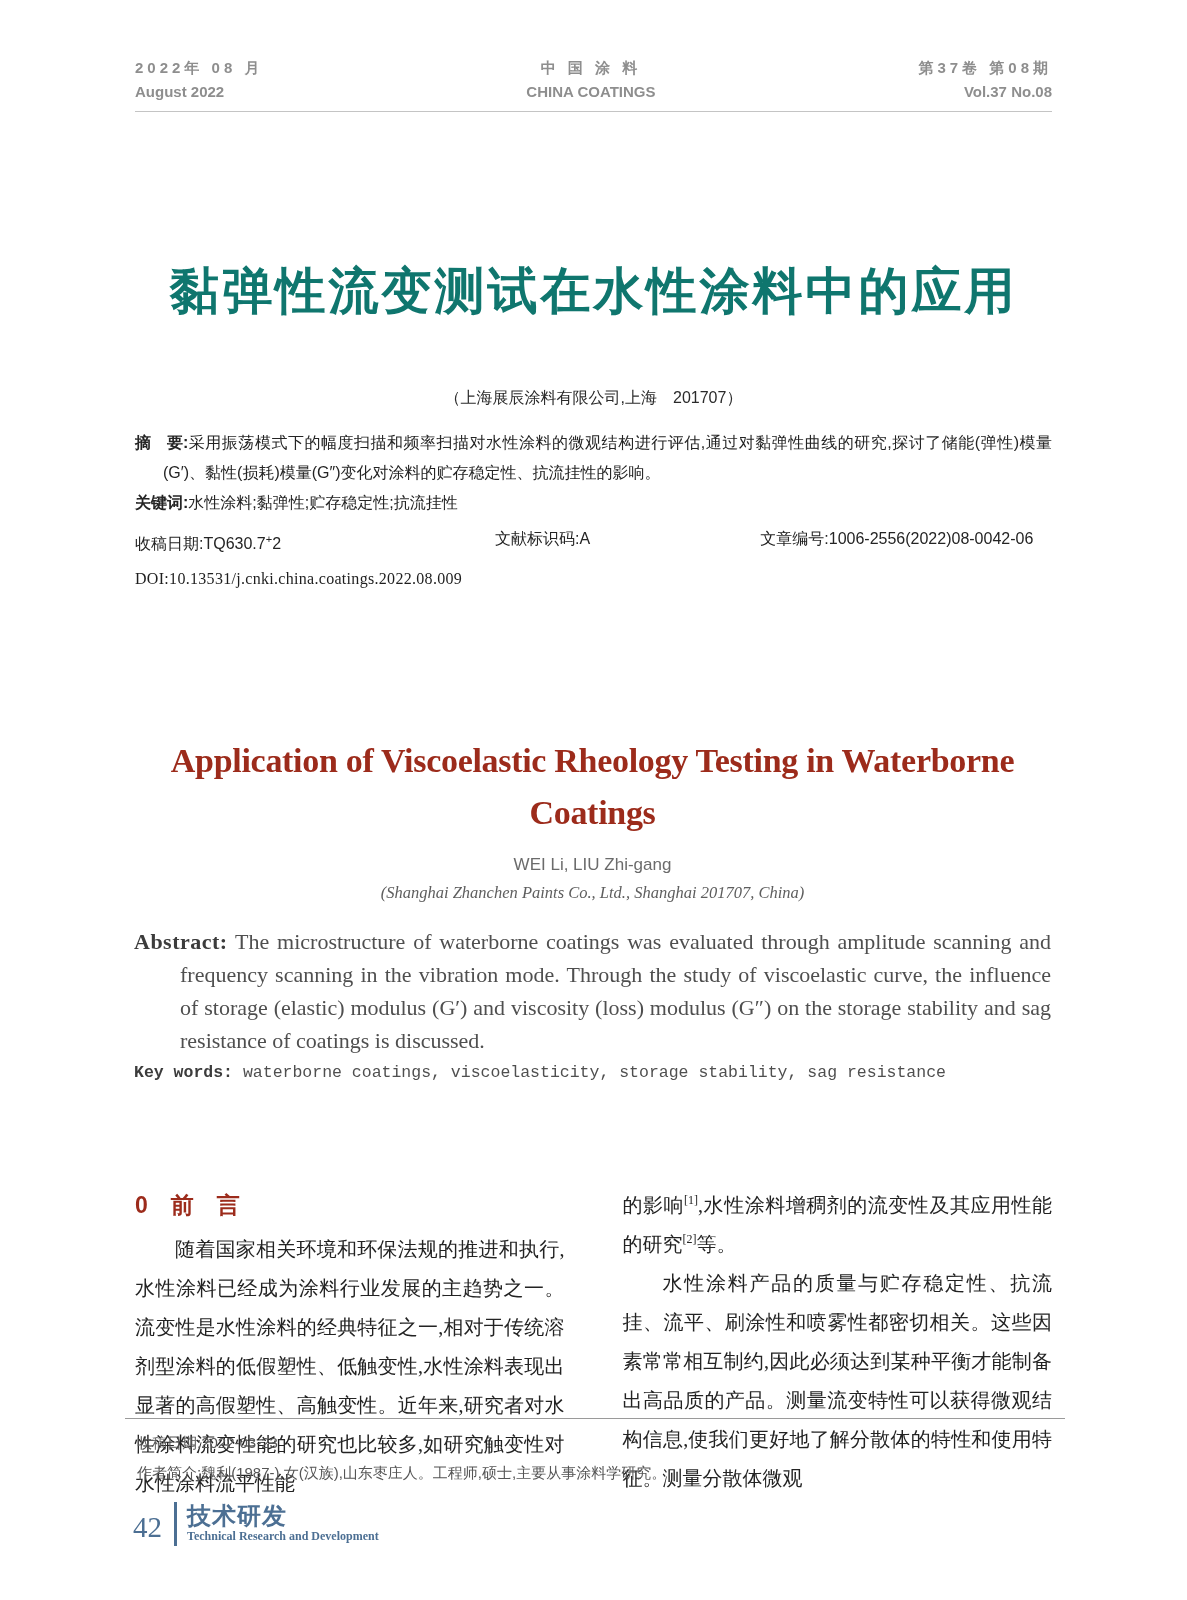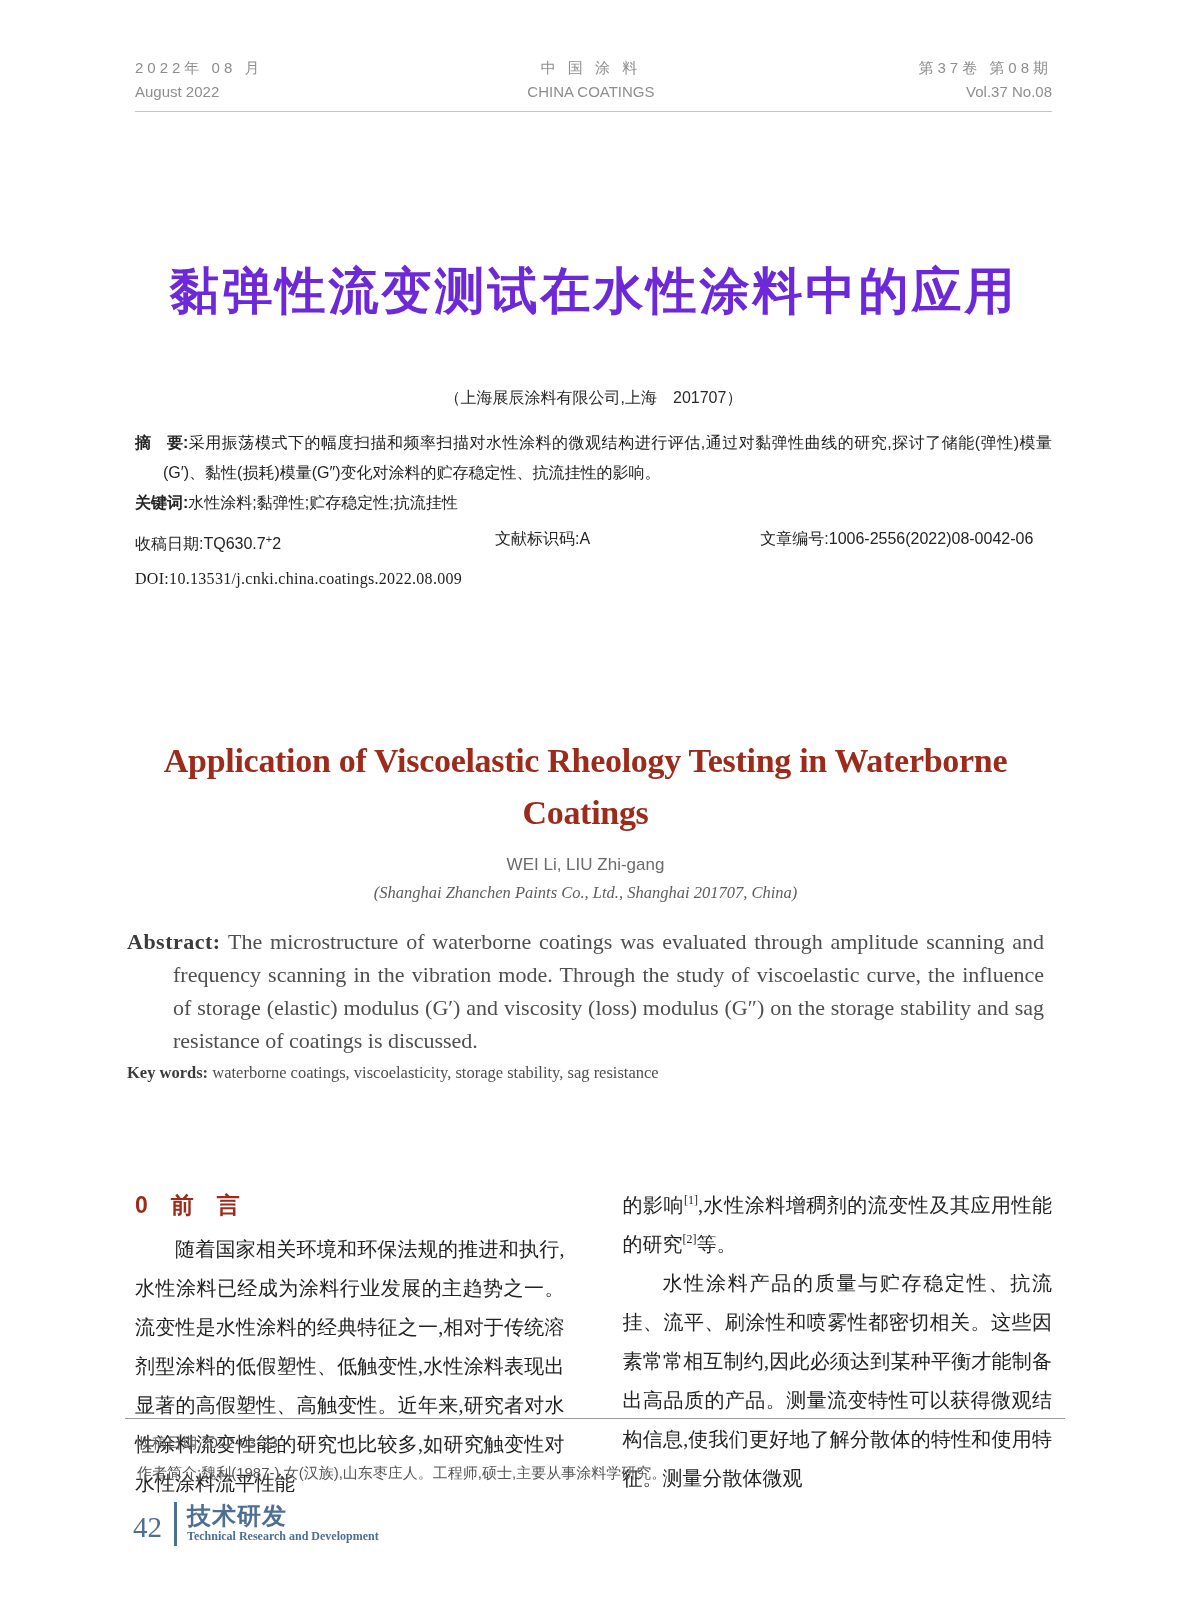--- a/index.html
+++ b/index.html
@@ -10,33 +10,33 @@
     font-family:"Liberation Sans", sans-serif;
     color:#222;
     overflow:hidden;
   }
   
   .journal-header{
     position:absolute;top:56px;left:135px;width:917px;
     display:flex;justify-content:space-between;align-items:flex-start;
     color:#8e8e8e;font-size:15px;line-height:24px;
   }
-  .journal-header .col{display:flex;flex-direction:column;}
+  .journal-header .col{display:flex;flex-direction:column;font-weight:bold;}
   .journal-header .col.center{text-align:center;}
   .journal-header .col.right{text-align:right;}
   .journal-header .cn{letter-spacing:4px;}
   .header-rule{
     position:absolute;top:111px;left:135px;width:917px;height:1px;
     background:#c4c4c4;
   }
   
   .title-cn{
     position:absolute;top:258px;left:0;width:100%;
     text-align:center;font-size:50px;font-weight:bold;
-    color:#6d28d9;letter-spacing:3px;
+    color:#0f766e;letter-spacing:3px;
   }
   .authors-cn{
     position:absolute;top:356px;left:0;width:100%;
     text-align:center;font-size:18px;font-weight:bold;color:#1c1c1c;
   }
   .affil-cn{
     position:absolute;top:388px;left:0;width:100%;
     text-align:center;font-size:16px;color:#2a2a2a;
   }
   
@@ -53,21 +53,21 @@
   .meta-row .m2{width:30%;margin-left:33px;}
   .meta-row .m3{width:33%;}
   .meta-row sup{font-size:11px;}
   .doi-line{
     margin-top:5px;
     font-family:"Liberation Serif", serif;
     font-size:16px;color:#1e1e1e;letter-spacing:0.3px;
   }
   
   .en-block{
-    position:absolute;top:735px;left:127px;width:917px;text-align:center;
+    position:absolute;top:735px;left:134px;width:917px;text-align:center;
   }
   .title-en{
     font-family:"Liberation Serif", serif;
     font-weight:bold;color:#9c2b1b;
     font-size:34px;line-height:52px;letter-spacing:-0.3px;
     white-space:nowrap;
   }
   .authors-en{
     margin-top:16px;font-size:17px;color:#6b6b6b;
   }
@@ -81,21 +81,21 @@
     font-family:"Liberation Serif", serif;
     font-size:22px;line-height:33px;color:#4f4f4f;
     padding-left:46px;
   }
   .abstract-en .lbl{
     display:inline-block;margin-left:-46px;
     font-weight:bold;color:#3c3c3c;letter-spacing:0.5px;
   }
   .keywords-en{
     margin-top:1px;text-align:left;
-    font-family:Liberation Serif, serif;
+    font-family:Liberation Mono, monospace;
     font-size:16.5px;line-height:30px;color:#4f4f4f;
   }
   .keywords-en .lbl{font-weight:bold;color:#3c3c3c;}
   
   .columns{
     position:absolute;top:1186px;left:135px;width:917px;
     display:flex;gap:58px;
   }
   .colm{width:439px;
     font-family:"Liberation Serif", serif;

